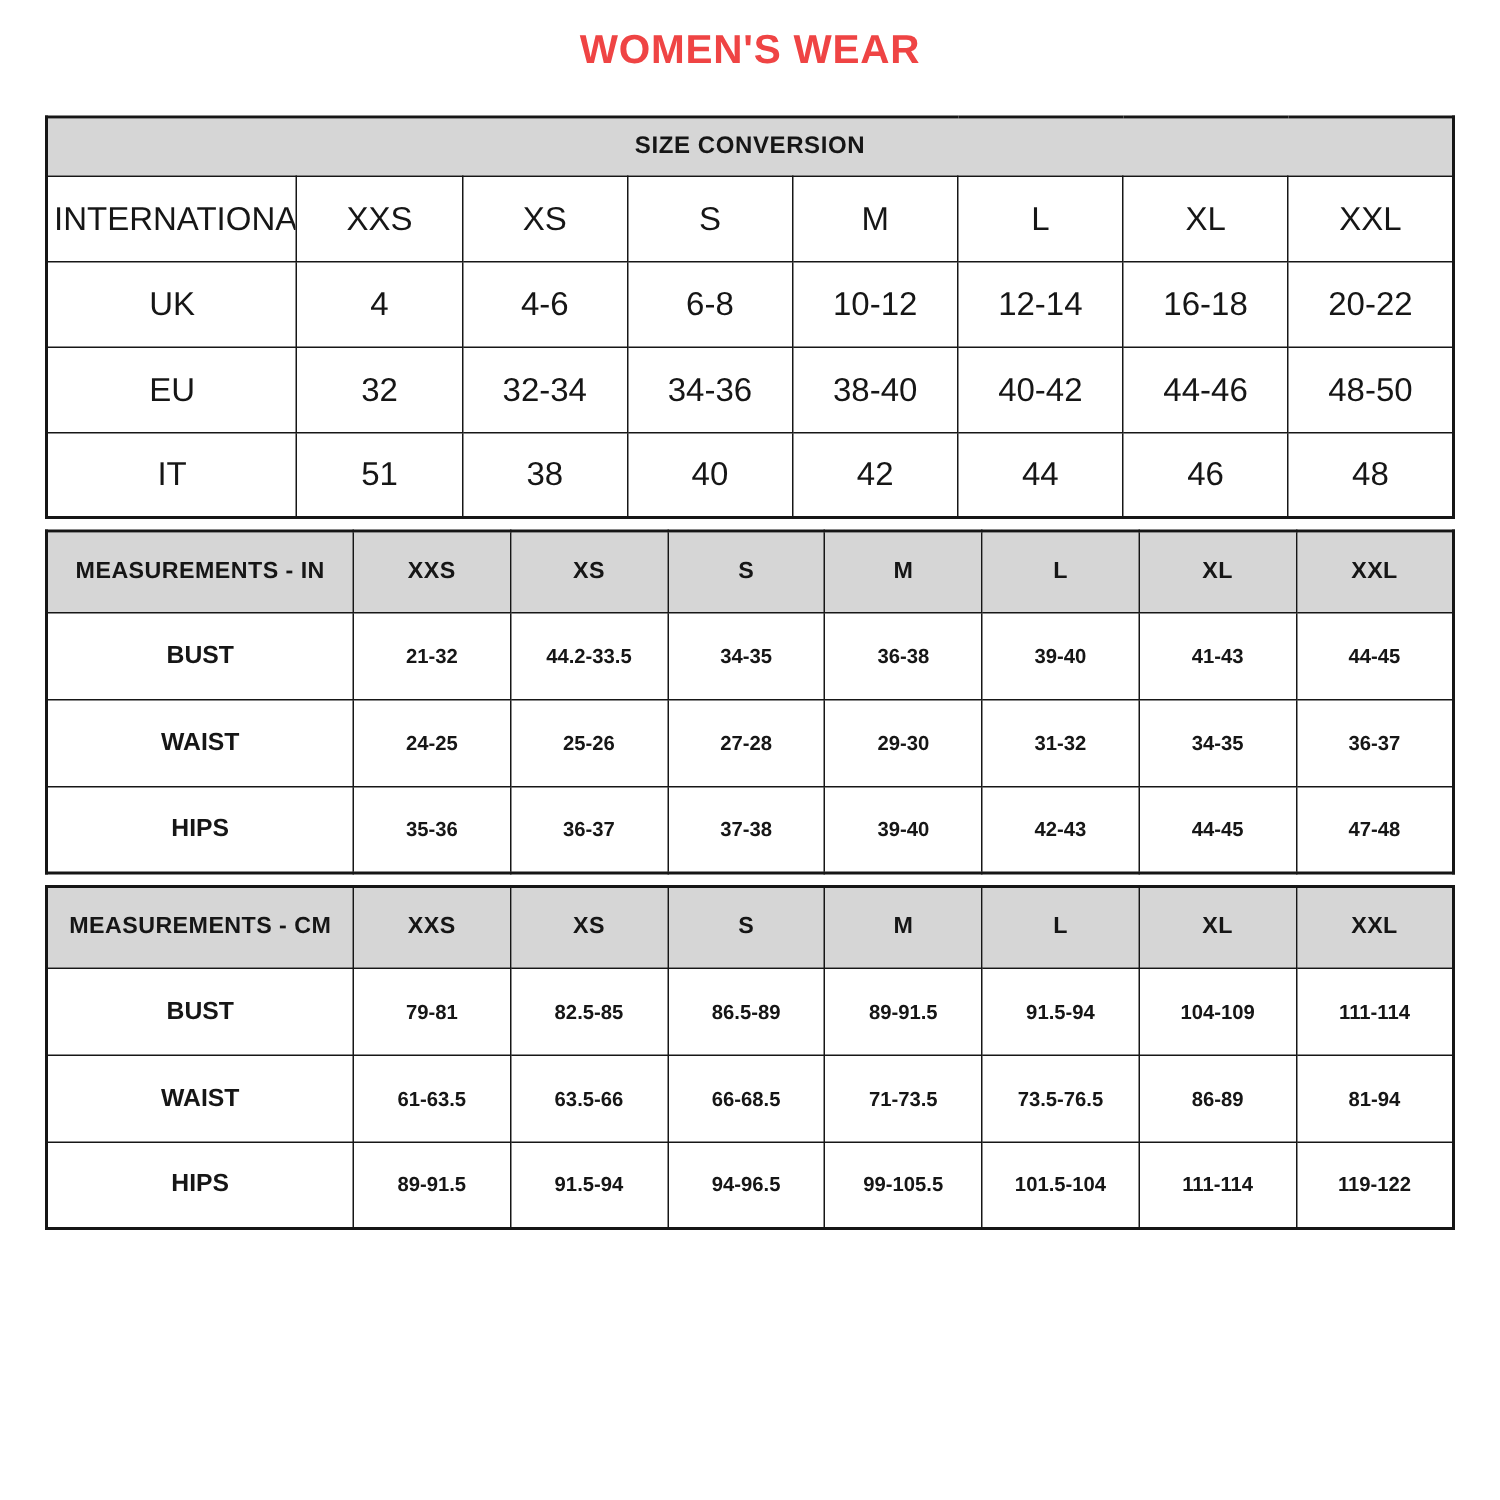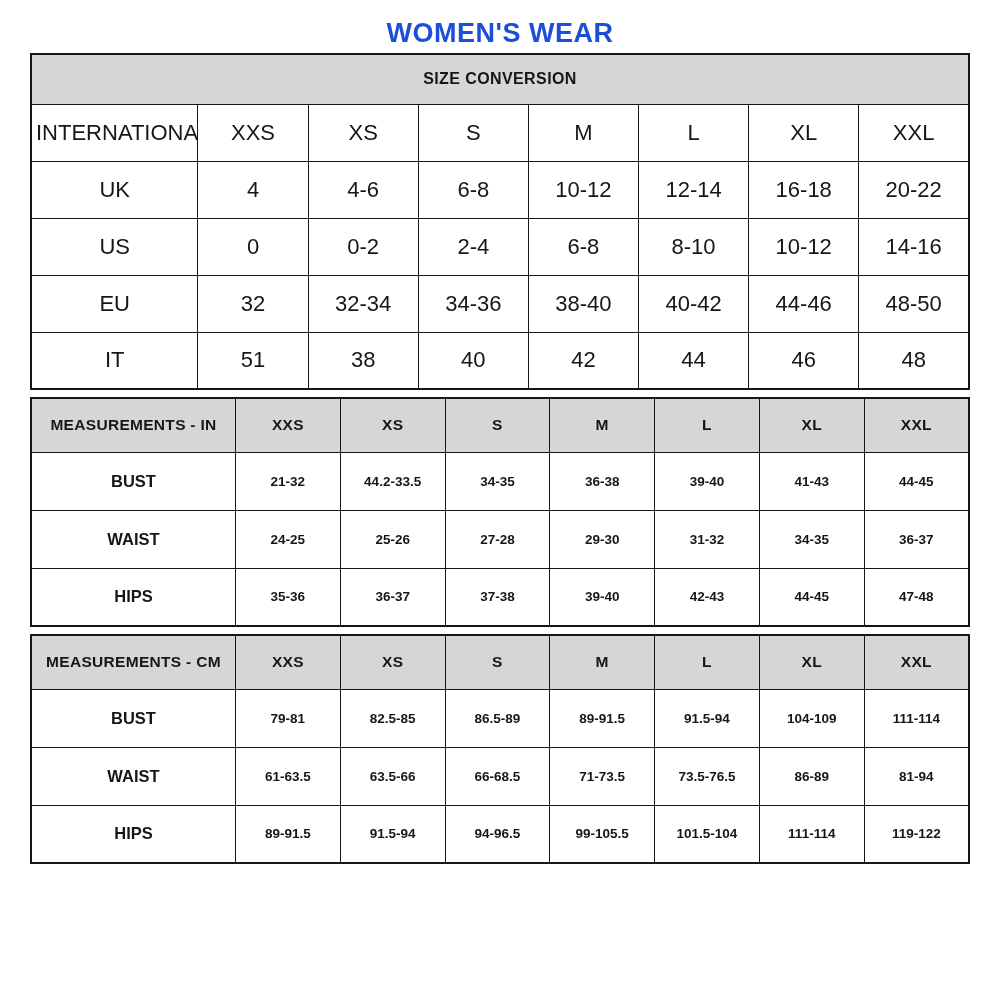--- a/index.html
+++ b/index.html
@@ -12,42 +12,42 @@
   }
   .page {
     width: 1000px;
     padding: 12px 30px 20px 30px;
   }
   h1.page-title {
     text-align: center;
     font-size: 27px;
     font-weight: 700;
     letter-spacing: 0.5px;
-    margin: 6px 0 4px 0;
-    color: #1d4ed8;
+    margin: 6px 0 28px 0;
+    color: #ef4444;
   }
   table.tbl {
     width: 100%;
     border-collapse: collapse;
     table-layout: fixed;
     margin-bottom: 7px;
   }
   table.tbl th, table.tbl td {
     border: 1.5px solid #161616;
     text-align: center;
     vertical-align: middle;
     padding: 0 4px;
     overflow: hidden;
   }
   table.tbl { border: 2px solid #161616; }
 
   
   .size-table th.span-header {
     background: #d6d6d6;
-    height: 50px;
+    height: 39px;
     font-size: 16px;
     font-weight: 700;
     letter-spacing: 0.4px;
   }
   .size-table td {
     height: 57px;
     font-size: 22px;
     font-weight: 500;
   }
   .size-table col.label-col { width: 17.8%; }
@@ -108,30 +108,20 @@
           <td>UK</td>
           <td>4</td>
           <td>4-6</td>
           <td>6-8</td>
           <td>10-12</td>
           <td>12-14</td>
           <td>16-18</td>
           <td>20-22</td>
         </tr>
         <tr>
-          <td>US</td>
-          <td>0</td>
-          <td>0-2</td>
-          <td>2-4</td>
-          <td>6-8</td>
-          <td>8-10</td>
-          <td>10-12</td>
-          <td>14-16</td>
-        </tr>
-        <tr>
           <td>EU</td>
           <td>32</td>
           <td>32-34</td>
           <td>34-36</td>
           <td>38-40</td>
           <td>40-42</td>
           <td>44-46</td>
           <td>48-50</td>
         </tr>
         <tr>

